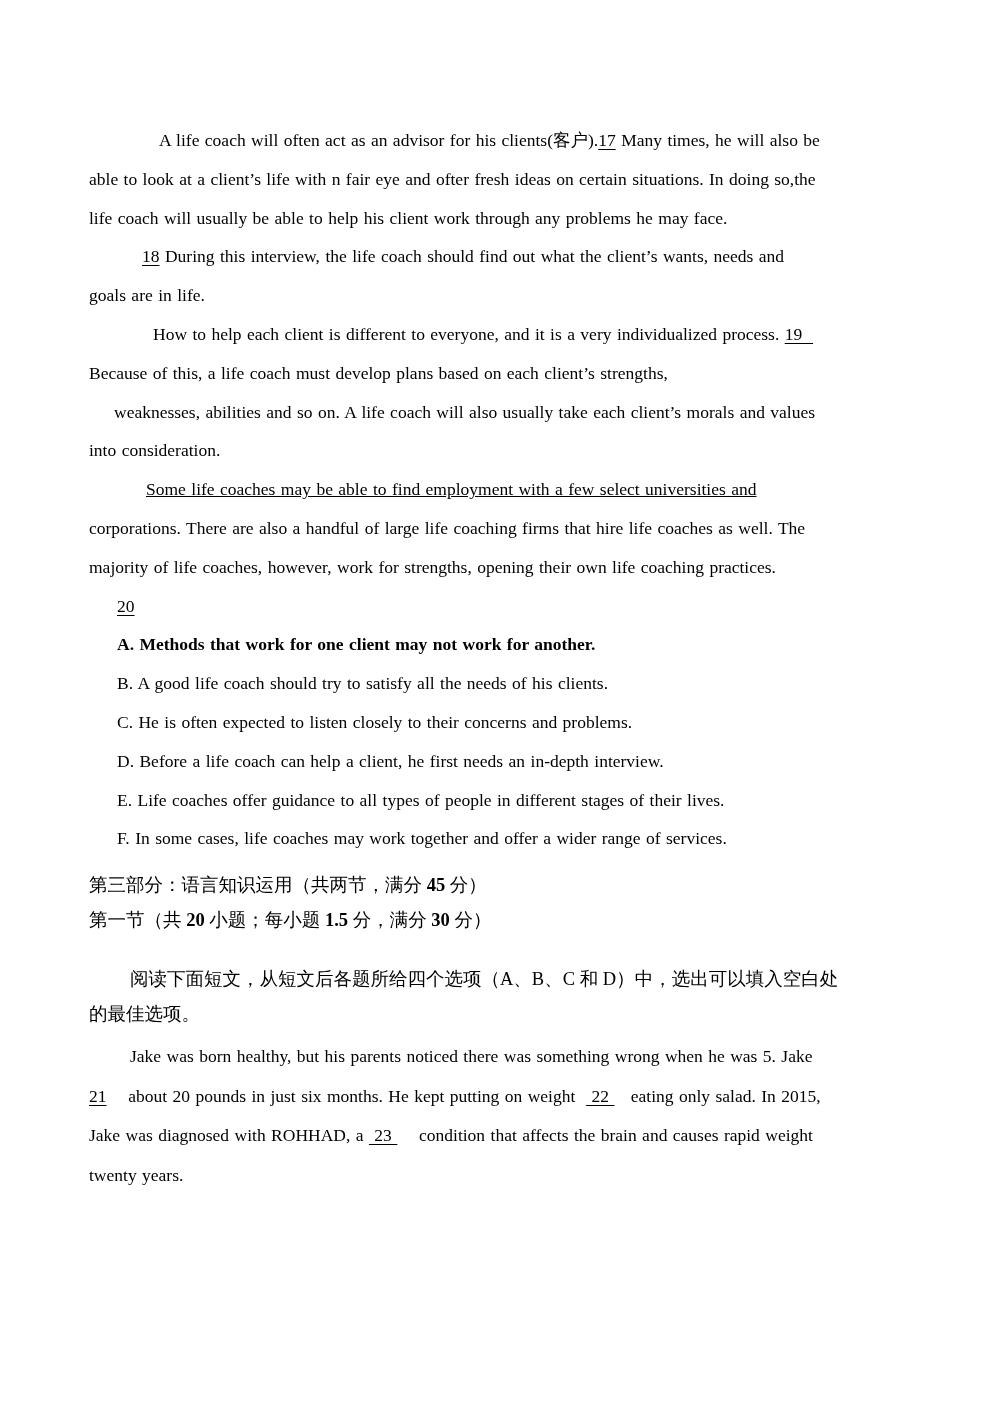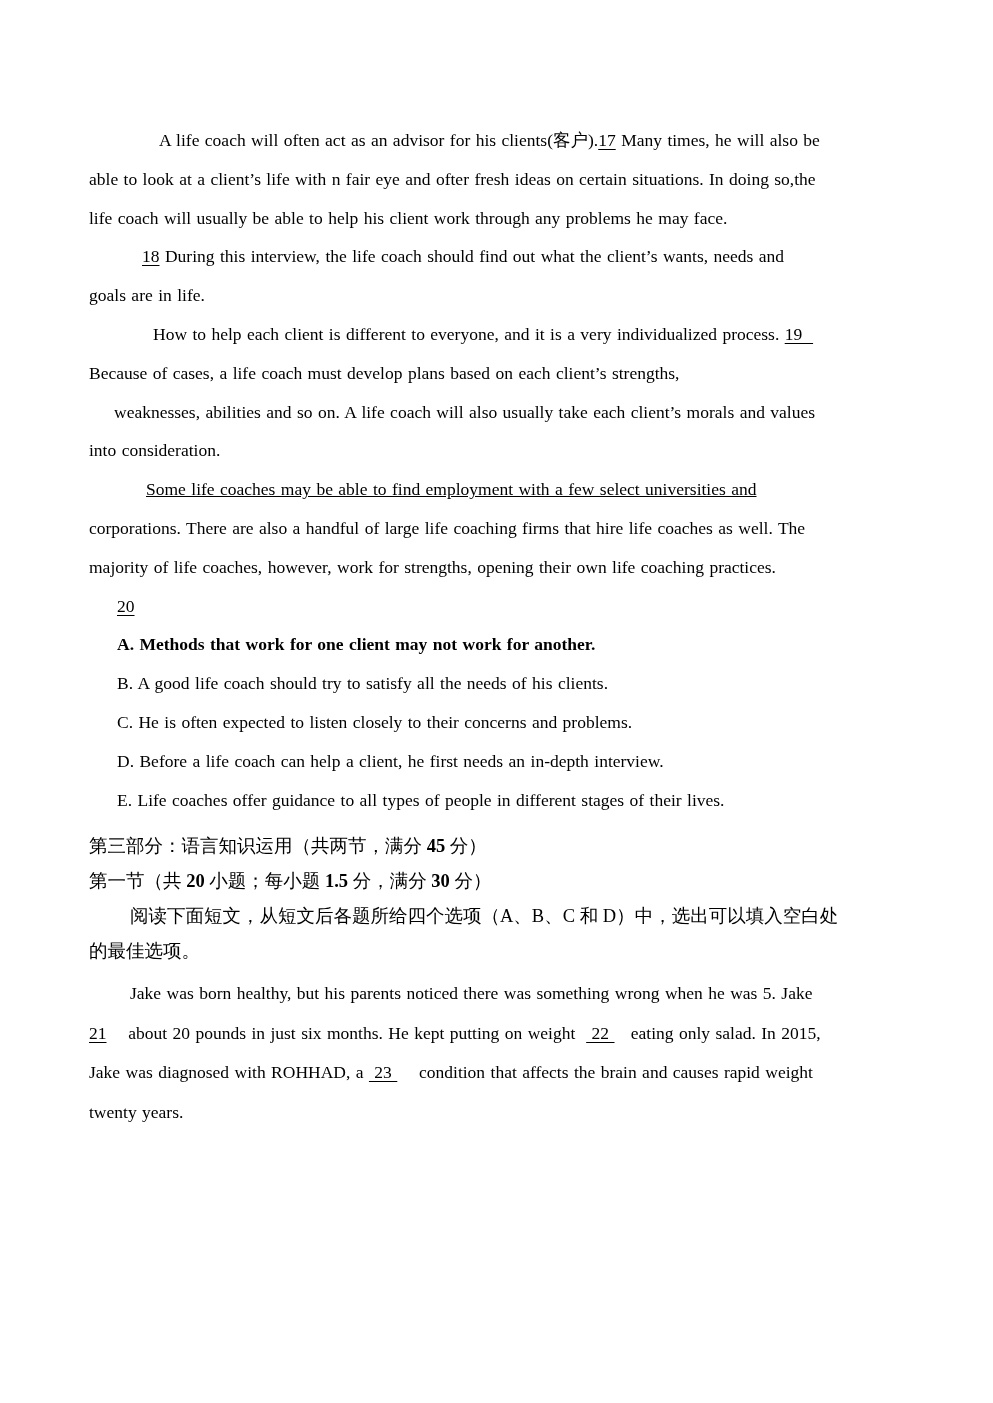--- a/index.html
+++ b/index.html
@@ -53,37 +53,38 @@
 
 <main class="page">
   <div id="doc">
       <div class="section en1">
         <div class="line" style="padding-left: 70px;"><span>A life coach will often act as an advisor for his clients(客户).</span><span class="u">17</span><span> Many times, he will also be</span></div>
         <div class="line"><span>able to look at a client’s life with n fair eye and ofter fresh ideas on certain situations. In doing so,the</span></div>
         <div class="line"><span>life coach will usually be able to help his client work through any problems he may face.</span></div>
         <div class="line" style="padding-left: 53px;"><span class="u">18</span><span> During this interview, the life coach should find out what the client’s wants, needs and</span></div>
         <div class="line"><span>goals are in life.</span></div>
         <div class="line" style="padding-left: 64px;"><span>How to help each client is different to everyone, and it is a very individualized process. </span><span class="u">19  </span></div>
-        <div class="line"><span>Because of cases, a life coach must develop plans based on each client’s strengths,</span></div>
+        <div class="line"><span>Because of this, a life coach must develop plans based on each client’s strengths,</span></div>
         <div class="line" style="padding-left: 25px;"><span>weaknesses, abilities and so on. A life coach will also usually take each client’s morals and values</span></div>
         <div class="line"><span>into consideration.</span></div>
         <div class="line" style="padding-left: 57px; text-decoration: underline;"><span>Some life coaches may be able to find employment with a few select universities and</span></div>
         <div class="line"><span>corporations. There are also a handful of large life coaching firms that hire life coaches as well. The</span></div>
         <div class="line"><span>majority of life coaches, however, work for strengths, opening their own life coaching practices.</span></div>
         <div class="line" style="padding-left: 28px;"><span class="u">20</span></div>
         <div class="line" style="padding-left: 28px; font-weight: bold;"><span>A. Methods that work for one client may not work for another.</span></div>
         <div class="line" style="padding-left: 28px;"><span>B. A good life coach should try to satisfy all the needs of his clients.</span></div>
         <div class="line" style="padding-left: 28px;"><span>C. He is often expected to listen closely to their concerns and problems.</span></div>
         <div class="line" style="padding-left: 28px;"><span>D. Before a life coach can help a client, he first needs an in-depth interview.</span></div>
         <div class="line" style="padding-left: 28px;"><span>E. Life coaches offer guidance to all types of people in different stages of their lives.</span></div>
+        <div class="line" style="padding-left: 28px;"><span>F. In some cases, life coaches may work together and offer a wider range of services.</span></div>
       </div>
       <div class="section zh">
         <div class="line"><span>第三部分：语言知识运用（共两节，满分 </span><span class="b">45</span><span> 分）</span></div>
         <div class="line"><span>第一节（共 </span><span class="b">20</span><span> 小题；每小题 </span><span class="b">1.5</span><span> 分，满分 </span><span class="b">30</span><span> 分）</span></div>
-        <div class="line" style="padding-left: 41px;"><span>阅读下面短文，从短文后各题所给四个选项（A、B、C 和 D）中，选出可以填入空白处</span></div>
+        <div class="line" style="padding-left: 41px; margin-top: 24px;"><span>阅读下面短文，从短文后各题所给四个选项（A、B、C 和 D）中，选出可以填入空白处</span></div>
         <div class="line"><span>的最佳选项。</span></div>
       </div>
       <div class="section en2">
         <div class="line" style="padding-left: 41px;"><span>Jake was born healthy, but his parents noticed there was something wrong when he was 5. Jake</span></div>
         <div class="line"><span class="u">21</span><span>    about 20 pounds in just six months. He kept putting on weight  </span><span class="u"> 22 </span><span>   eating only salad. In 2015,</span></div>
         <div class="line"><span>Jake was diagnosed with ROHHAD, a </span><span class="u"> 23 </span><span>    condition that affects the brain and causes rapid weight</span></div>
         <div class="line"><span>twenty years.</span></div>
       </div>
     </div>
 </main>

